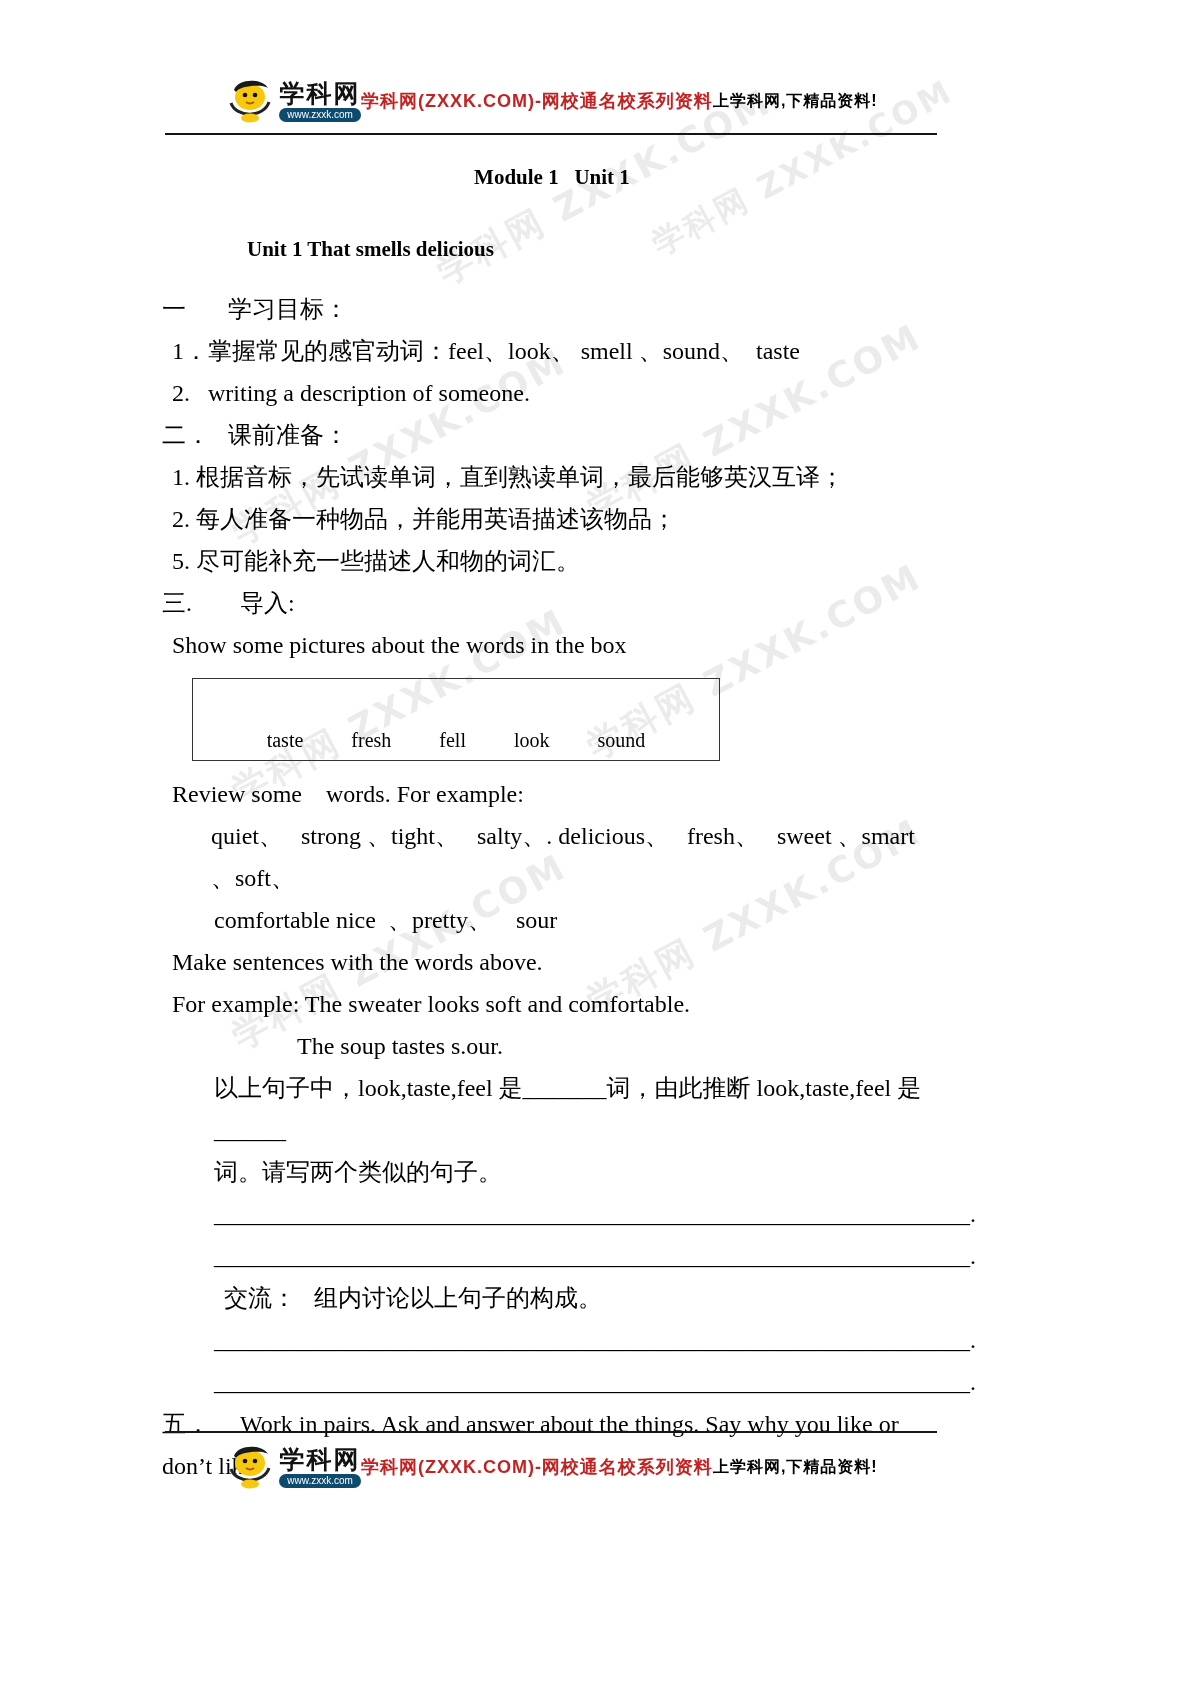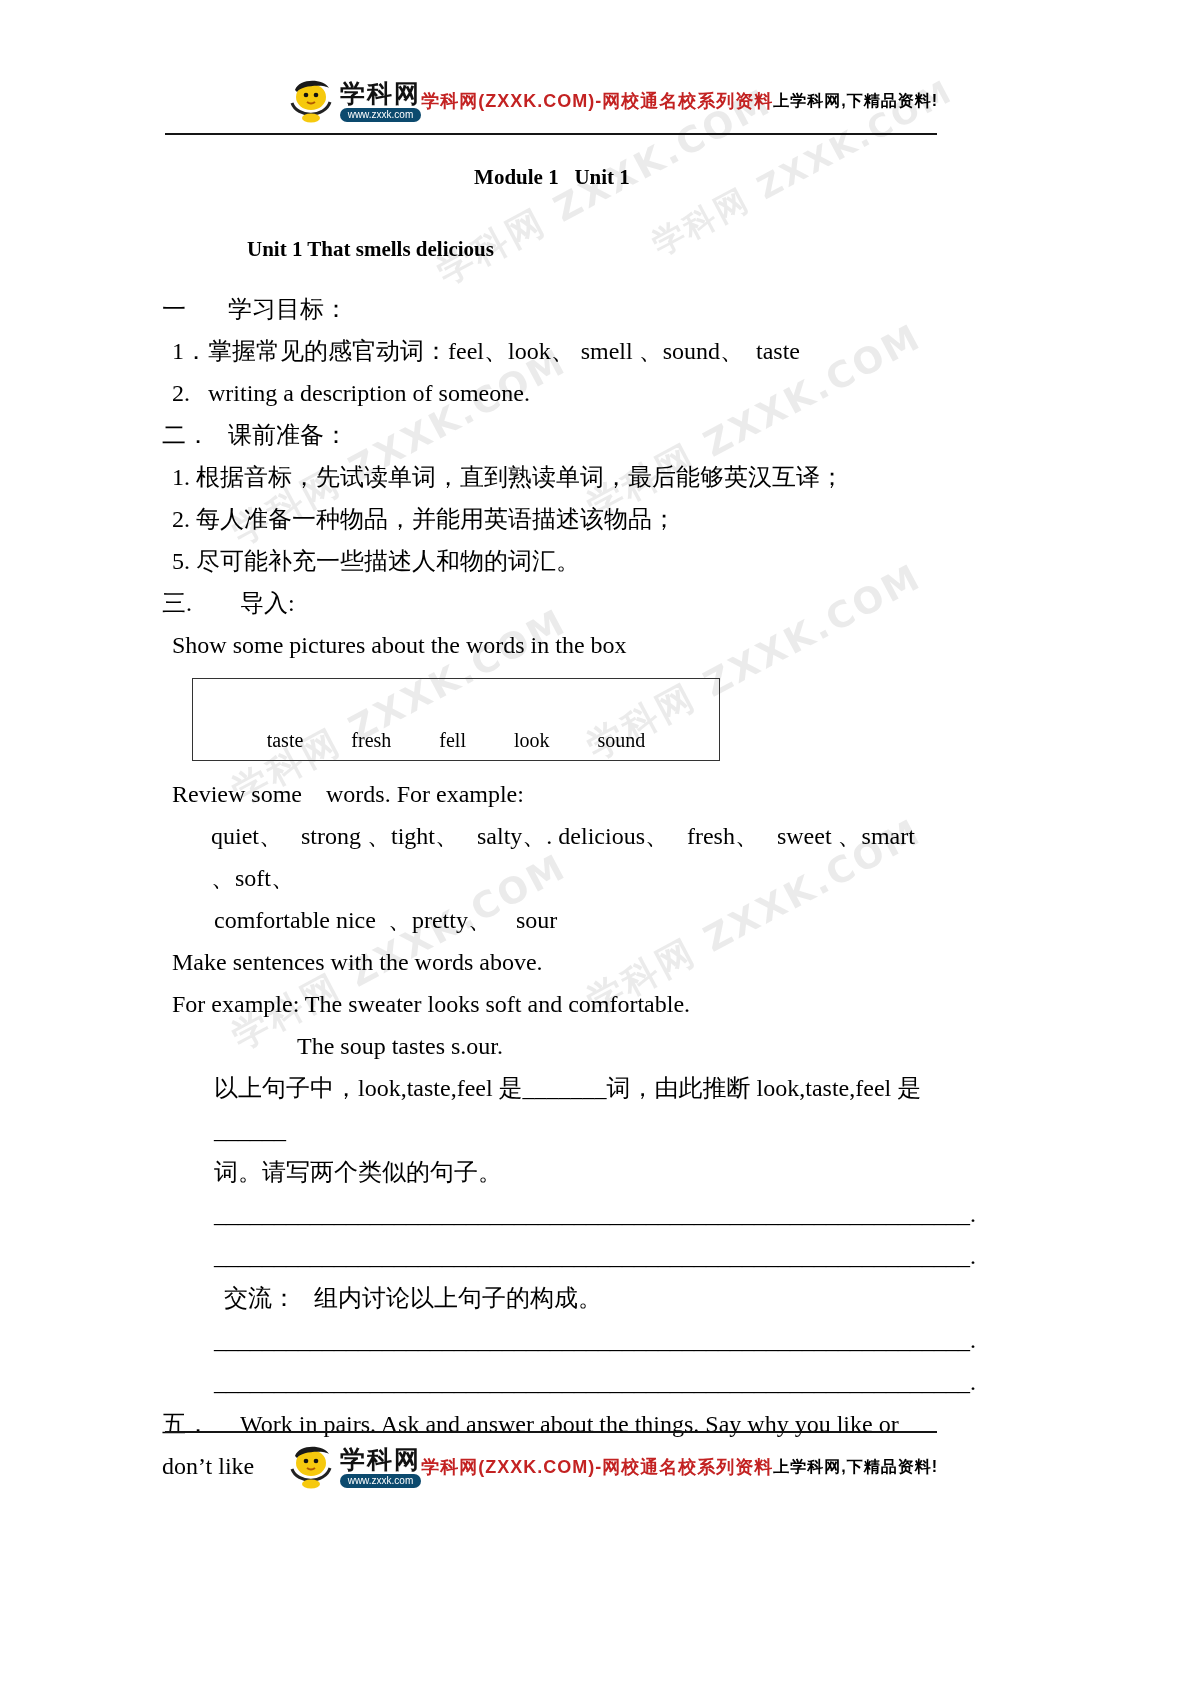--- a/index.html
+++ b/index.html
@@ -22,21 +22,21 @@
   .wm3{left:235px;top:510px;}
   .wm4{left:590px;top:485px;}
   .wm5{left:235px;top:770px;}
   .wm6{left:590px;top:725px;}
   .wm7{left:235px;top:1015px;}
   .wm8{left:590px;top:980px;}
 
   
   .brand{
     position:absolute;left:168px;width:770px;height:58px;
-    display:flex;align-items:center;justify-content:flex-end;
+    display:flex;align-items:center;justify-content:center;
   }
   .brand.header{top:72px;}
   .brand.footer{top:1438px;}
   .rule{position:absolute;left:165px;width:772px;border-top:2px solid #151515;}
   .rule.header-rule{top:133px;}
   .rule.footer-rule{top:1431px;}
 
   .logo{display:flex;align-items:center;gap:7px;}
   .logo-text{display:flex;flex-direction:column;align-items:center;}
   .logo-name{

